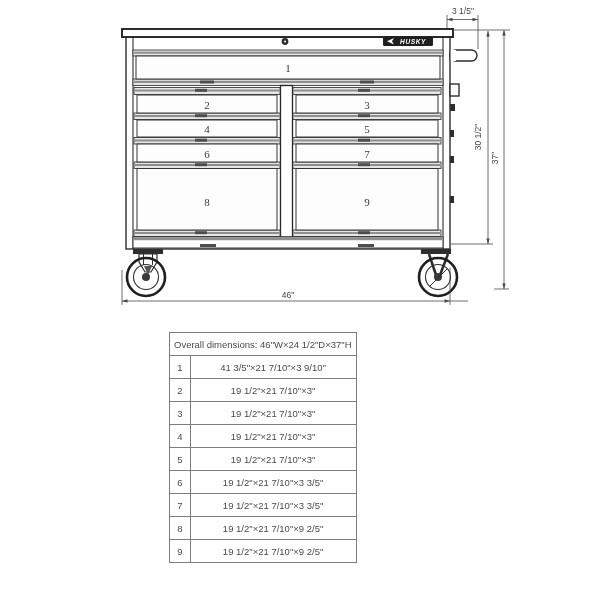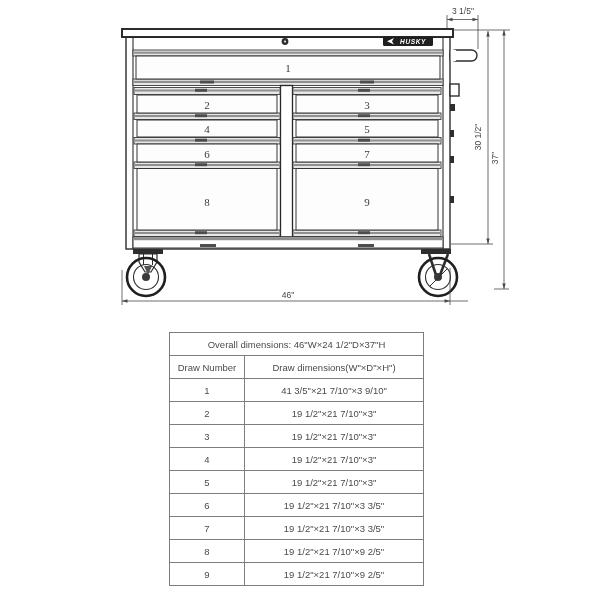--- a/index.html
+++ b/index.html
@@ -220,24 +220,20 @@
     </g>
   </svg>
 
   <div class="spec-wrap">
     <table class="spec">
       <tbody>
           <tr>
         <td colspan="2">Overall dimensions: 46"W×24 1/2"D×37"H</td>
       </tr>
       <tr>
-        <th class="c1">Draw Number</th>
-        <th class="c2">Draw dimensions(W"×D"×H")</th>
-      </tr>
-      <tr>
         <td>1</td>
         <td>41 3/5"×21 7/10"×3 9/10"</td>
       </tr>
       <tr>
         <td>2</td>
         <td>19 1/2"×21 7/10"×3"</td>
       </tr>
       <tr>
         <td>3</td>
         <td>19 1/2"×21 7/10"×3"</td>

